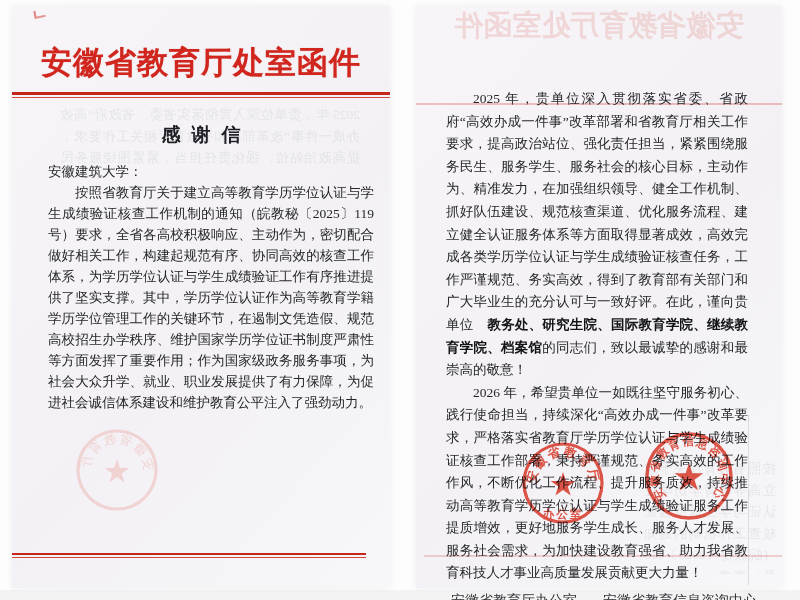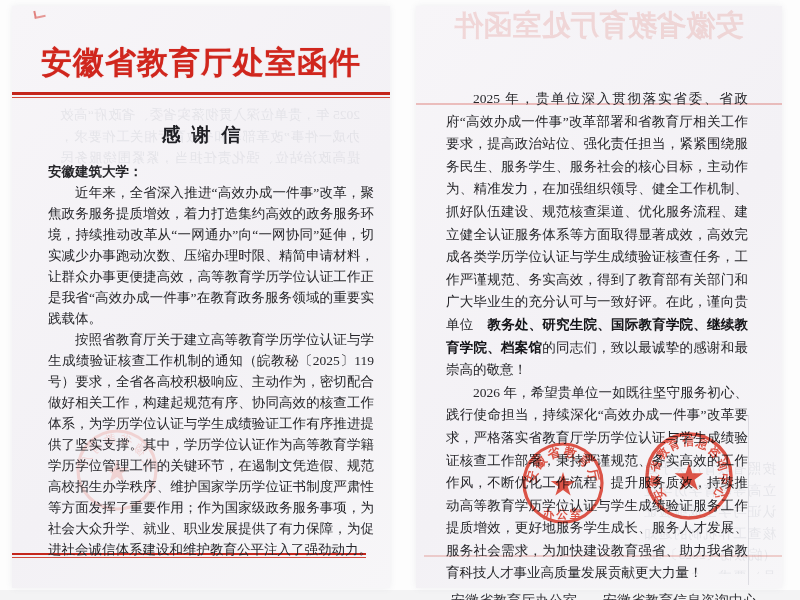--- a/index.html
+++ b/index.html
@@ -17,21 +17,21 @@
               text-shadow:0 0 1px rgba(208,38,29,0.4);}
   .head-rule{margin-top:9px;height:2px;border-top:3px solid #c4261c;
              border-bottom:1px solid #cf4a3c;}
   .letter-title{margin-top:24px;text-align:center;font-size:19px;font-weight:bold;
                 color:#1d1d22;letter-spacing:11px;padding-left:11px;line-height:26px;}
 
   .body-text{font-size:13.5px;color:#26262a;text-align:justify;position:relative;z-index:2;}
   .body-left{margin:13px 16px 0 36px;line-height:21px;}
   .body-right{margin:42px 34px 0 30px;line-height:22.6px;}
   .body-text p{margin:0;text-indent:2em;}
-  .body-text p.no-indent{text-indent:0;font-weight:bold;}
+  .body-text p.no-indent{text-indent:0;}
   .bold-seg{font-weight:bold;color:#141418;margin-left:14px;}
 
   .footer-rule{position:absolute;top:547px;left:0;right:24px;height:2px;
                border-top:2px solid #c4261c;border-bottom:1px solid #cf4a3c;}
 
   .sign-row{display:flex;justify-content:center;gap:26px;margin-top:7px;
             font-size:14px;color:#26262a;padding-left:10px;position:relative;z-index:2;}
 
   .stamp{position:absolute;mix-blend-mode:multiply;opacity:0.88;z-index:3;}
   .stamp text{font-weight:bold;}
@@ -62,21 +62,20 @@
 
     <div class="bleed bleed-gray" style="top:98px;left:48px;width:300px;height:66px;">2025 年，贵单位深入贯彻落实省委、省政府“高效办成一件事”改革部署和省教育厅相关工作要求，提高政治站位、强化责任担当，紧紧围绕服务民生、服务学生、服务社会的核心目标，主动作为、精准发力，在加强组织领导、健全工作机制、抓好队伍建设、规范核查渠道、优化服务流程、建立健全认证服务体系等方面取得显著成效，高效完成各类学历学位认证与学生成绩验证核查任务，工作严谨规范、务实高效，得到了教育部有关部门和广大毕业生的充分认可与一致好评。在此，谨向贵单位</div>
 
     <div class="letterhead">安徽省教育厅处室函件</div>
     <div class="head-rule"></div>
 
     <div class="letter-title">感谢信</div>
 
     <div class="body-text body-left">
       <p class="no-indent">安徽建筑大学：</p>
-      <p>近年来，全省深入推进“高效办成一件事”改革，聚焦政务服务提质增效，着力打造集约高效的政务服务环境，持续推动改革从“一网通办”向“一网协同”延伸，切实减少办事跑动次数、压缩办理时限、精简申请材料，让群众办事更便捷高效，高等教育学历学位认证工作正是我省“高效办成一件事”在教育政务服务领域的重要实践载体。</p>
       <p>按照省教育厅关于建立高等教育学历学位认证与学生成绩验证核查工作机制的通知（皖教秘〔2025〕119 号）要求，全省各高校积极响应、主动作为，密切配合做好相关工作，构建起规范有序、协同高效的核查工作体系，为学历学位认证与学生成绩验证工作有序推进提供了坚实支撑。其中，学历学位认证作为高等教育学籍学历学位管理工作的关键环节，在遏制文凭造假、规范高校招生办学秩序、维护国家学历学位证书制度严肃性等方面发挥了重要作用；作为国家级政务服务事项，为社会大众升学、就业、职业发展提供了有力保障，为促进社会诚信体系建设和维护教育公平注入了强劲动力。</p>
     </div>
 
     <svg class="bleed-stamp" style="left:50px;top:409px;" width="110" height="110" viewBox="0 0 110 110">
       <circle cx="55" cy="55" r="39" fill="none" stroke="#e2402f" stroke-width="3.2"></circle>
       <polygon transform="translate(55,57)" fill="#e2402f" points="0,-13 2.94,-4.05 12.36,-4.02 4.76,1.55 7.64,10.52 0,5 -7.64,10.52 -4.76,1.55 -12.36,-4.02 -2.94,-4.05"></polygon>
       <path id="arcBleed" d="M 32.9 70.5 A 27 27 0 1 1 77.1 70.5" fill="none"></path>
       <text font-size="12.5" fill="#e2402f" letter-spacing="2" text-anchor="middle">
         <textPath href="#arcBleed" startOffset="50%">安徽省教育厅</textPath>
       </text>

